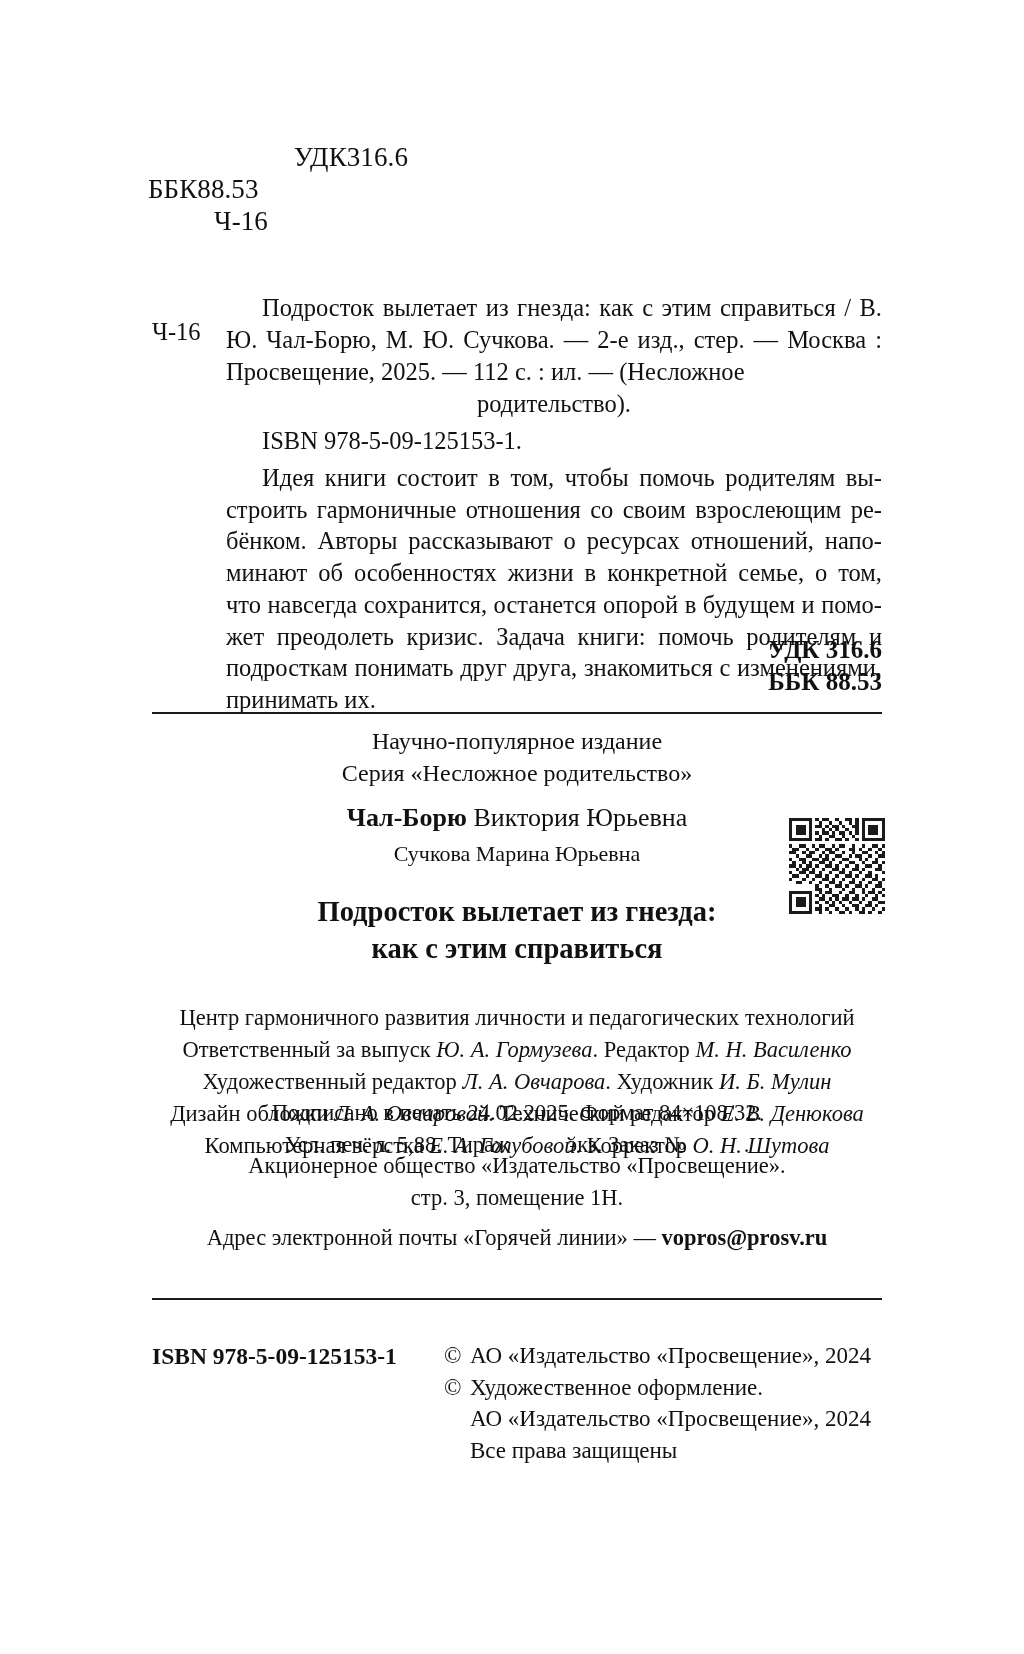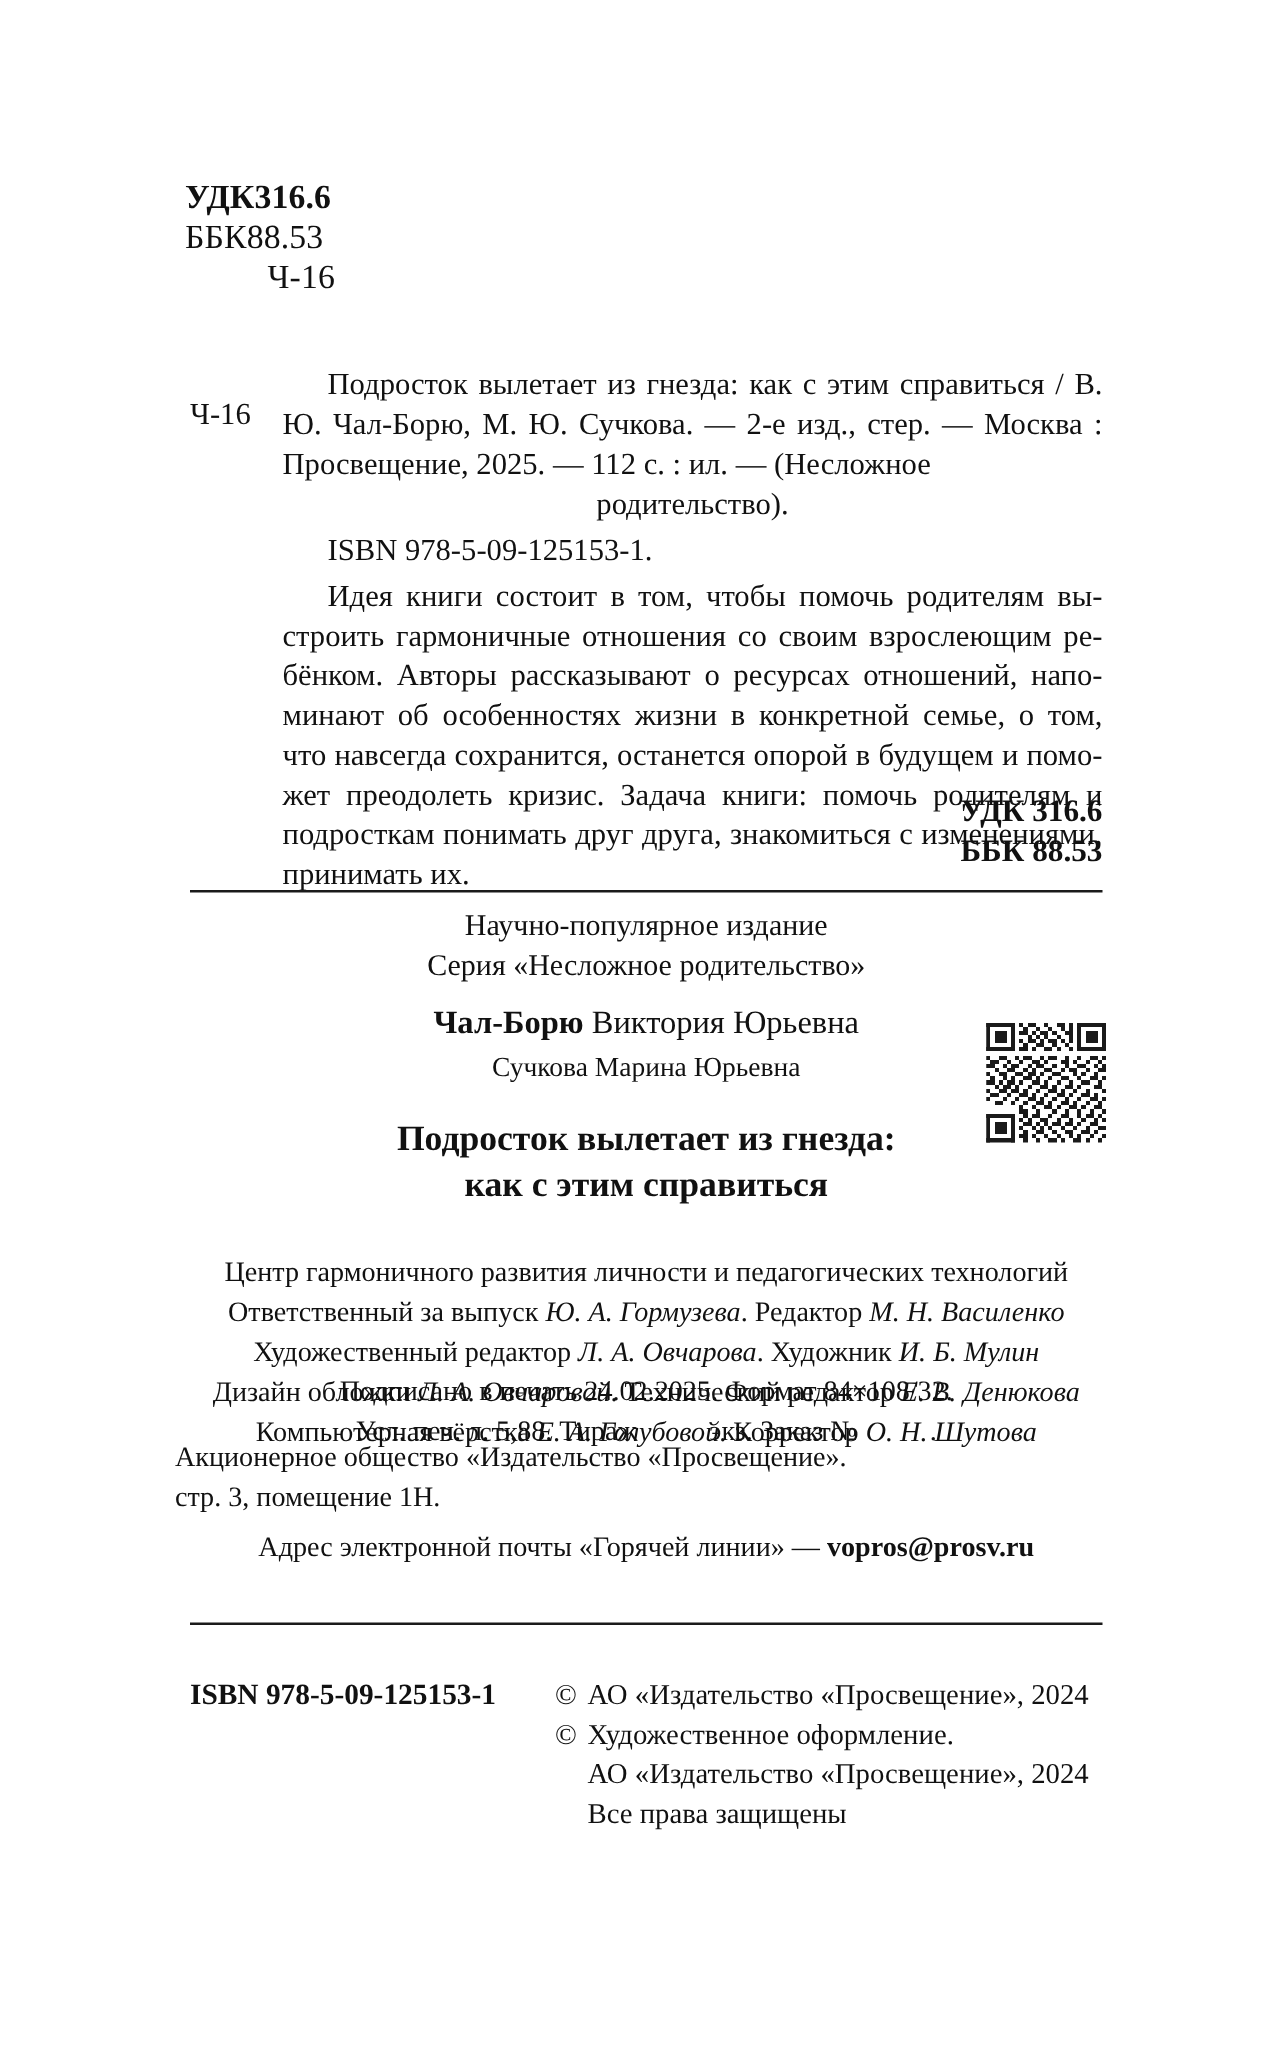--- a/index.html
+++ b/index.html
@@ -26,21 +26,21 @@
   
   .codes {
     position: absolute;
     left: 148px;
     top: 142px;
     width: 260px;
     font-size: 27px;
     line-height: 1.18;
     letter-spacing: 0.1px;
   }
-  .codes .udk { display: block; text-align: left; font-weight: bold; }
+  .codes .udk { display: block; text-align: right; }
   .codes .bbk { display: block; text-align: left; }
   .codes .cutter { display: block; text-align: left; padding-left: 66px; }
 
   
   .series-note {
     position: absolute;
     left: 226px;
     top: 248px;
     font-size: 24.5px;
     white-space: nowrap;
@@ -182,21 +182,21 @@
   }
   .printdata .gap-a { display: inline-block; width: 58px; }
   .printdata .gap-b { display: inline-block; width: 58px; }
 
   
   .publisher {
     position: absolute;
     left: 140px;
     top: 1150px;
     width: 754px;
-    text-align: left;
+    text-align: center;
     font-size: 22.5px;
     line-height: 1.44;
   }
 
   
   .email-line {
     position: absolute;
     left: 140px;
     top: 1225px;
     width: 754px;

